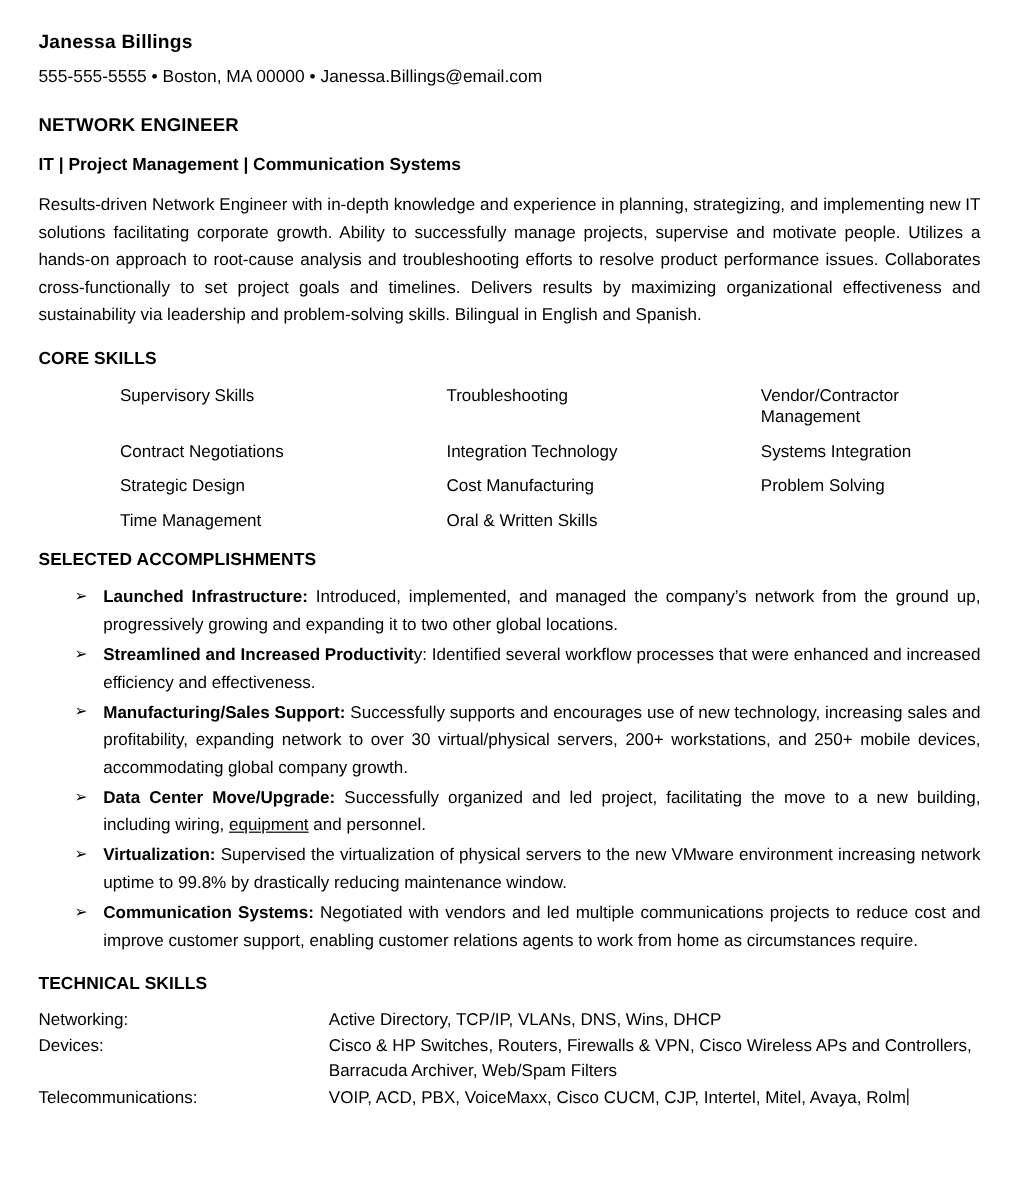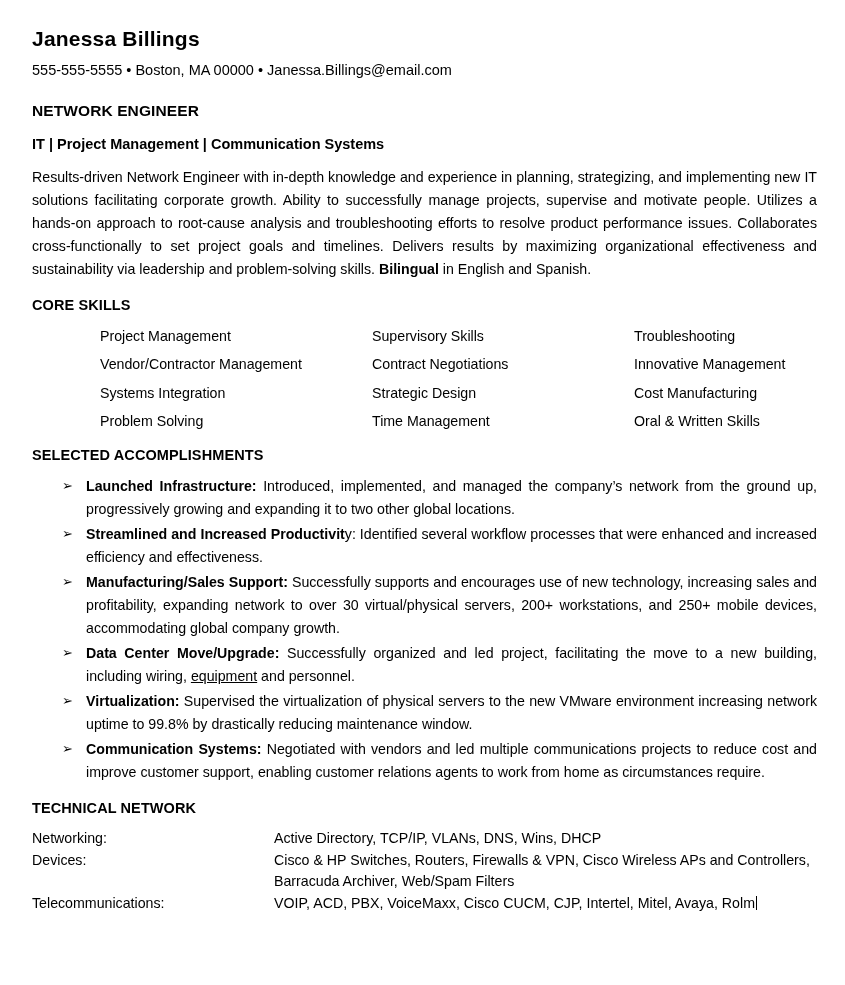--- a/index.html
+++ b/index.html
@@ -17,21 +17,21 @@
   .page {
     position: relative;
     width: 845px;
     height: 985px;
     box-sizing: border-box;
     padding: 22px 28px 10px 32px;
     background: #ffffff;
     overflow: hidden;
   }
   .name {
-    font-size: 21px;
+    font-size: 16px;
     font-weight: bold;
     letter-spacing: 0.2px;
     margin: 4px 0 0 0;
     line-height: 1.2;
   }
   .contact {
     font-size: 14.5px;
     margin: 10px 0 0 0;
     line-height: 1.3;
   }
@@ -45,21 +45,21 @@
     font-size: 14.5px;
     font-weight: bold;
     margin: 16px 0 0 0;
   }
   .summary {
     font-size: 14.2px;
     text-align: justify;
     line-height: 1.62;
     margin: 14px 0 0 0;
   }
-  .summary b { font-weight: bold; }
+  .summary b { font-weight: normal; }
   .section-head {
     font-size: 14.5px;
     font-weight: bold;
     margin: 16px 0 0 0;
     letter-spacing: 0.1px;
   }
   
   .skills-grid {
     margin: 14px 0 0 0;
     display: grid;
@@ -126,26 +126,25 @@
   <div class="contact">555-555-5555 • Boston, MA 00000 • Janessa.Billings@email.com</div>
 
   <div class="job-title">NETWORK ENGINEER</div>
   <div class="job-subtitle">IT | Project Management | Communication Systems</div>
 
   <p class="summary"><span>Results-driven Network Engineer with in-depth knowledge and experience in planning, strategizing, and implementing new IT solutions facilitating corporate growth. Ability to successfully manage projects, supervise and motivate people. Utilizes a hands-on approach to root-cause analysis and troubleshooting efforts to resolve product performance issues. Collaborates cross-functionally to set project goals and timelines. Delivers results by maximizing organizational effectiveness and sustainability via leadership and problem-solving skills. </span><b>Bilingual</b><span> in English and Spanish.</span></p>
 
   <div class="section-head">CORE SKILLS</div>
 
   <div class="skills-grid">
-    <div class="skill-cell">Project Management</div>
     <div class="skill-cell">Supervisory Skills</div>
     <div class="skill-cell">Troubleshooting</div>
     <div class="skill-cell">Vendor/Contractor Management</div>
     <div class="skill-cell">Contract Negotiations</div>
-    <div class="skill-cell">Innovative Management</div>
+    <div class="skill-cell">Integration Technology</div>
     <div class="skill-cell">Systems Integration</div>
     <div class="skill-cell">Strategic Design</div>
     <div class="skill-cell">Cost Manufacturing</div>
     <div class="skill-cell">Problem Solving</div>
     <div class="skill-cell">Time Management</div>
     <div class="skill-cell">Oral &amp; Written Skills</div>
   </div>
 
   <div class="section-head">SELECTED ACCOMPLISHMENTS</div>
 
@@ -163,21 +162,21 @@
       <span class="acc-bullet">➢</span><span class="acc-label">Data Center Move/Upgrade:</span><span> Successfully organized and led project, facilitating the move to a new building, including wiring, </span><span class="underline-word">equipment</span><span> and personnel.</span>
     </li>
     <li class="acc-item">
       <span class="acc-bullet">➢</span><span class="acc-label">Virtualization:</span><span> Supervised the virtualization of physical servers to the new VMware environment increasing network uptime to 99.8% by drastically reducing maintenance window.</span>
     </li>
     <li class="acc-item">
       <span class="acc-bullet">➢</span><span class="acc-label">Communication Systems:</span><span> Negotiated with vendors and led multiple communications projects to reduce cost and improve customer support, enabling customer relations agents to work from home as circumstances require.</span>
     </li>
   </ul>
 
-  <div class="section-head">TECHNICAL NETWORK</div>
+  <div class="section-head">TECHNICAL SKILLS</div>
 
   <table class="tech-table">
     <tbody>
         <tr>
       <td class="tech-label">Networking:</td>
       <td class="tech-value">Active Directory, TCP/IP, VLANs, DNS, Wins, DHCP</td>
     </tr>
     <tr>
       <td class="tech-label">Devices:</td>
       <td class="tech-value">Cisco &amp; HP Switches, Routers, Firewalls &amp; VPN, Cisco Wireless APs and Controllers, Barracuda Archiver, Web/Spam Filters</td>

